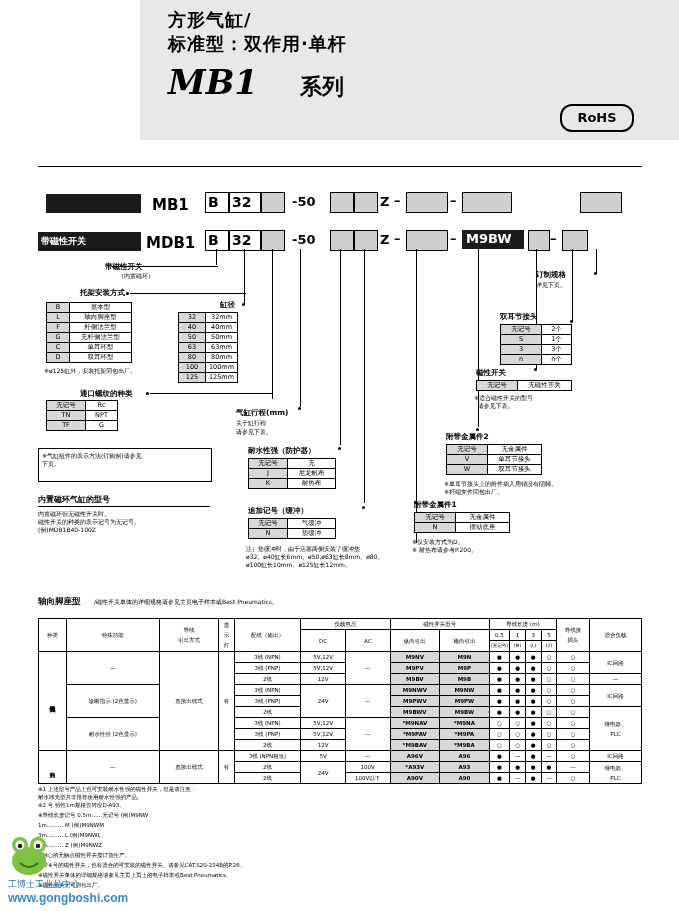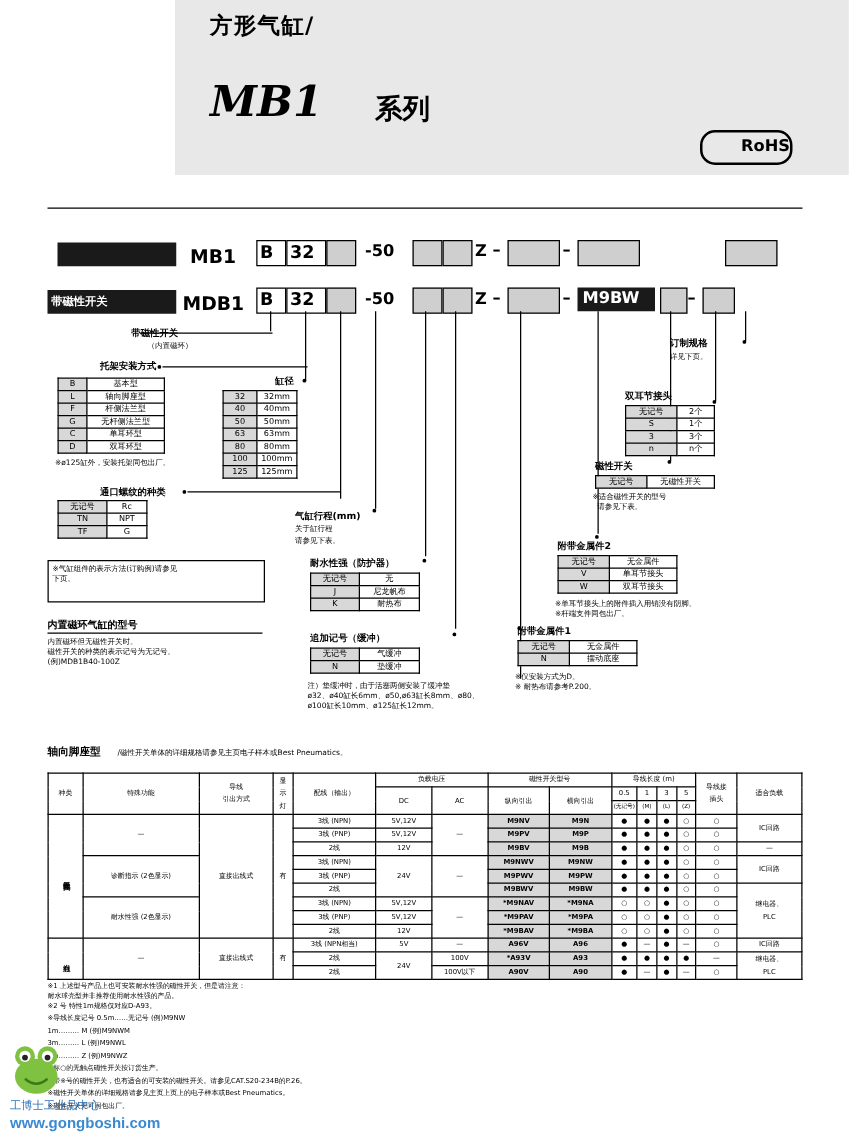--- a/index.html
+++ b/index.html
@@ -16,21 +16,21 @@
 
   
   .header{position:absolute;left:0;top:0;width:679px;height:140px;background:#e8e8e8;}
   .header-white{position:absolute;left:0;top:0;width:140px;height:140px;background:#fff;}
   .hdr-line1{position:absolute;left:168px;top:8px;font-size:18px;font-weight:bold;letter-spacing:1px;}
   .hdr-line2{position:absolute;left:168px;top:32px;font-size:18px;font-weight:bold;letter-spacing:1px;}
   .hdr-mb1{position:absolute;left:168px;top:62px;font-size:34px;font-weight:bold;font-style:italic;font-family:"DejaVu Serif","Liberation Serif",serif;}
   .hdr-series{position:absolute;left:300px;top:72px;font-size:22px;font-weight:bold;}
   .hdr-sizes{position:absolute;left:200px;top:112px;font-size:13px;font-weight:bold;}
   .rohs{position:absolute;left:560px;top:104px;width:70px;height:24px;border:2px solid #000;border-radius:12px;
-        font-size:13px;font-weight:bold;text-align:right;line-height:24px;}
+        font-size:13px;font-weight:bold;text-align:center;line-height:24px;}
 
   
   .sec-title{position:absolute;left:0;top:152px;width:679px;text-align:center;font-size:10px;font-weight:bold;}
   .sec-rule{position:absolute;left:38px;top:166px;width:604px;height:1px;background:#000;}
 
   
   .codebar{position:absolute;height:19px;border:1px solid #000;background:#fff;}
   .codebar.filled{background:#cfcfcf;}
   .blackbar{position:absolute;background:#1a1a1a;height:19px;}
   .codetxt{position:absolute;font-weight:bold;}
@@ -64,20 +64,21 @@
   .frog{position:absolute;left:6px;bottom:34px;width:46px;height:46px;}
 </style>
 </head>
 <body>
 
 <div class="page">
 
   <div class="header">
     <div class="header-white"></div>
     <div class="hdr-line1">方形气缸/</div>
+    <div class="hdr-line2">标准型：双作用·单杆</div>
     <div class="hdr-mb1">MB1</div>
     <div class="hdr-series">系列</div>
     <div class="rohs">RoHS</div>
   </div>
 
   <div class="sec-rule"></div>
 
   <div class="blackbar" style="left:46px;top:194px;width:95px;"></div>
   <div class="codetxt" style="left:152px;top:196px;font-size:15px;">MB1</div>
   <div class="codebar" style="left:205px;top:192px;width:22px;"></div>

